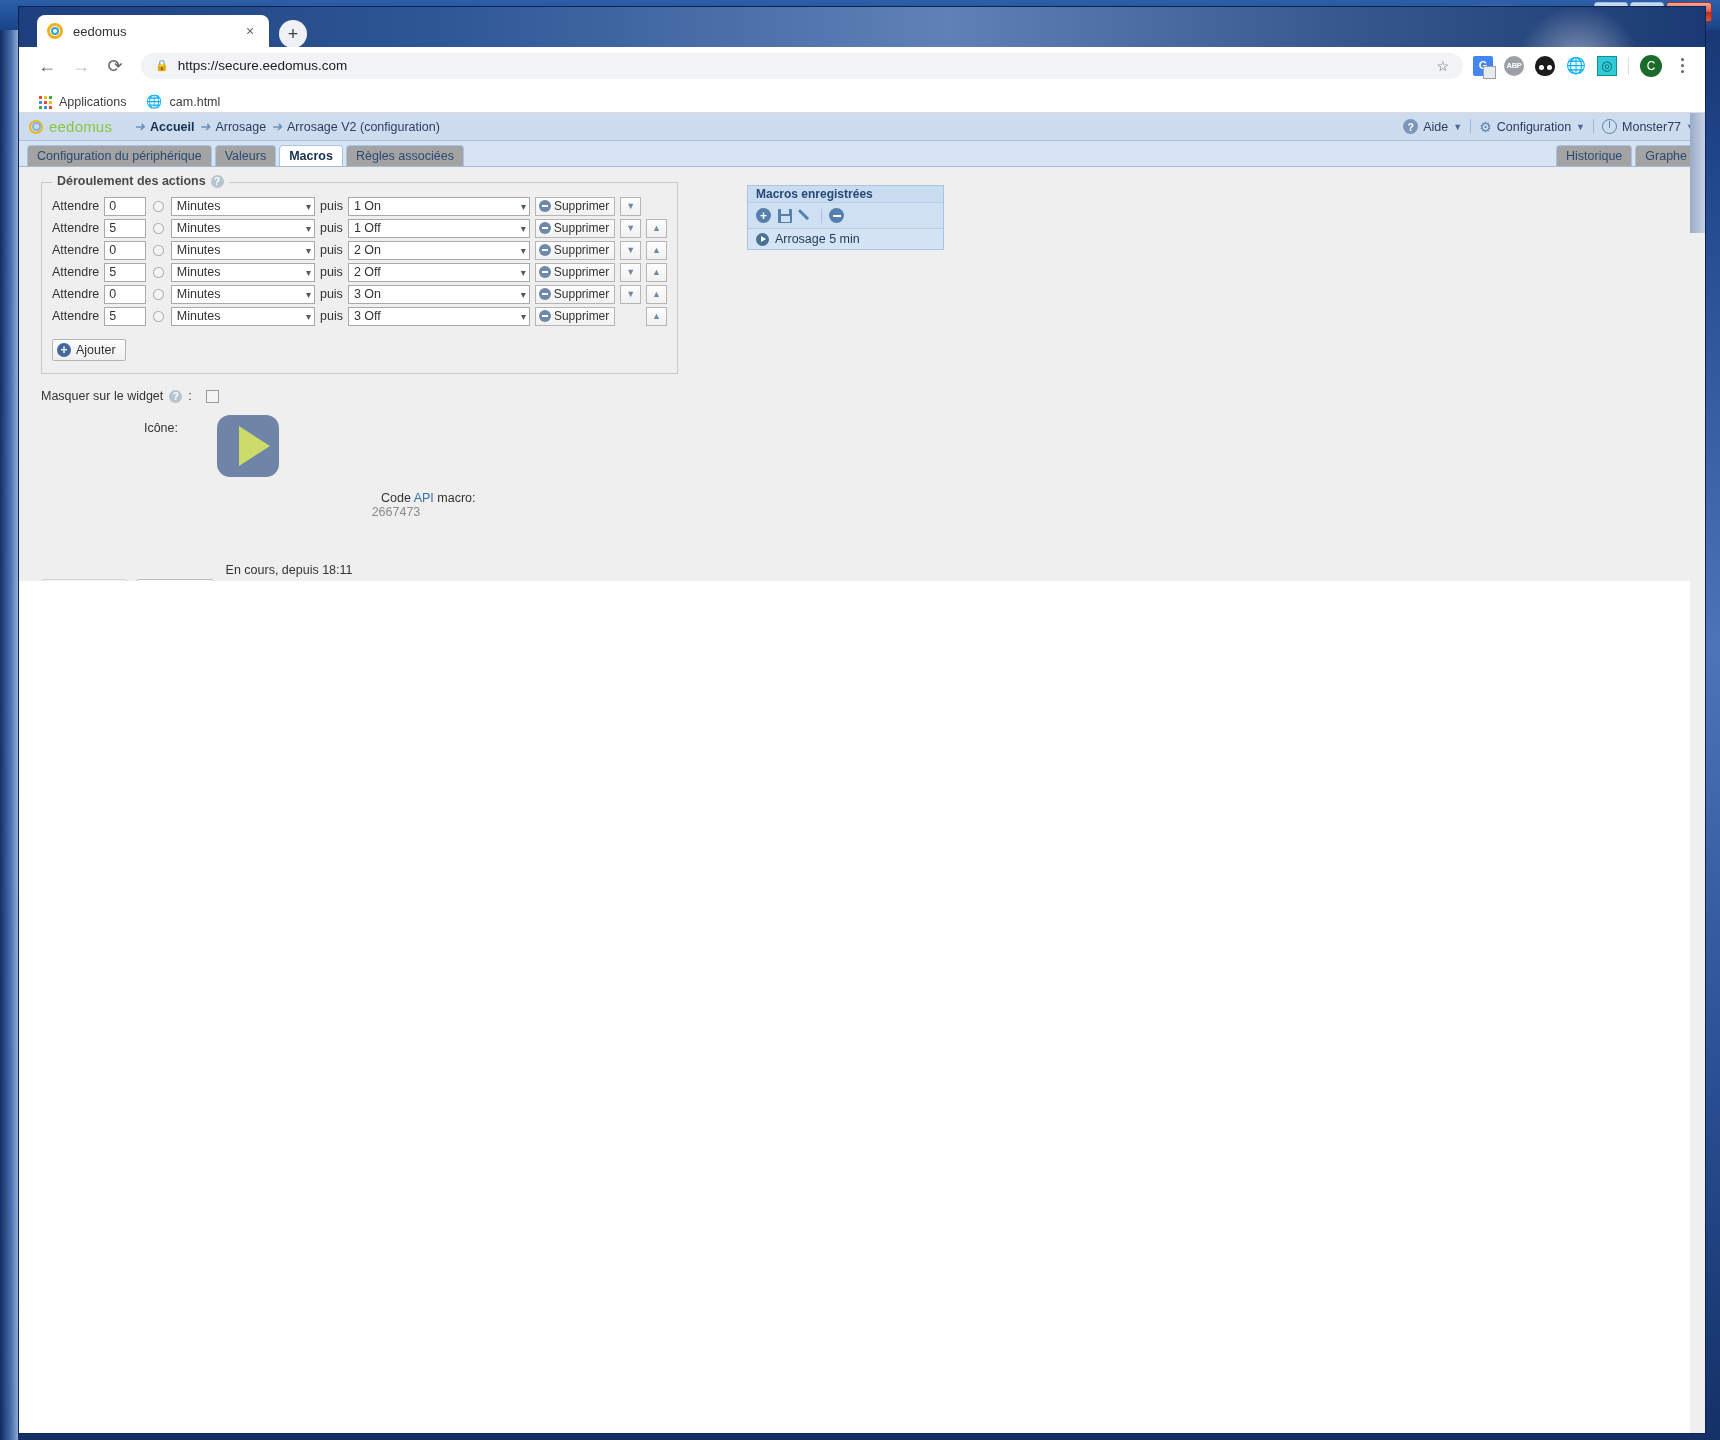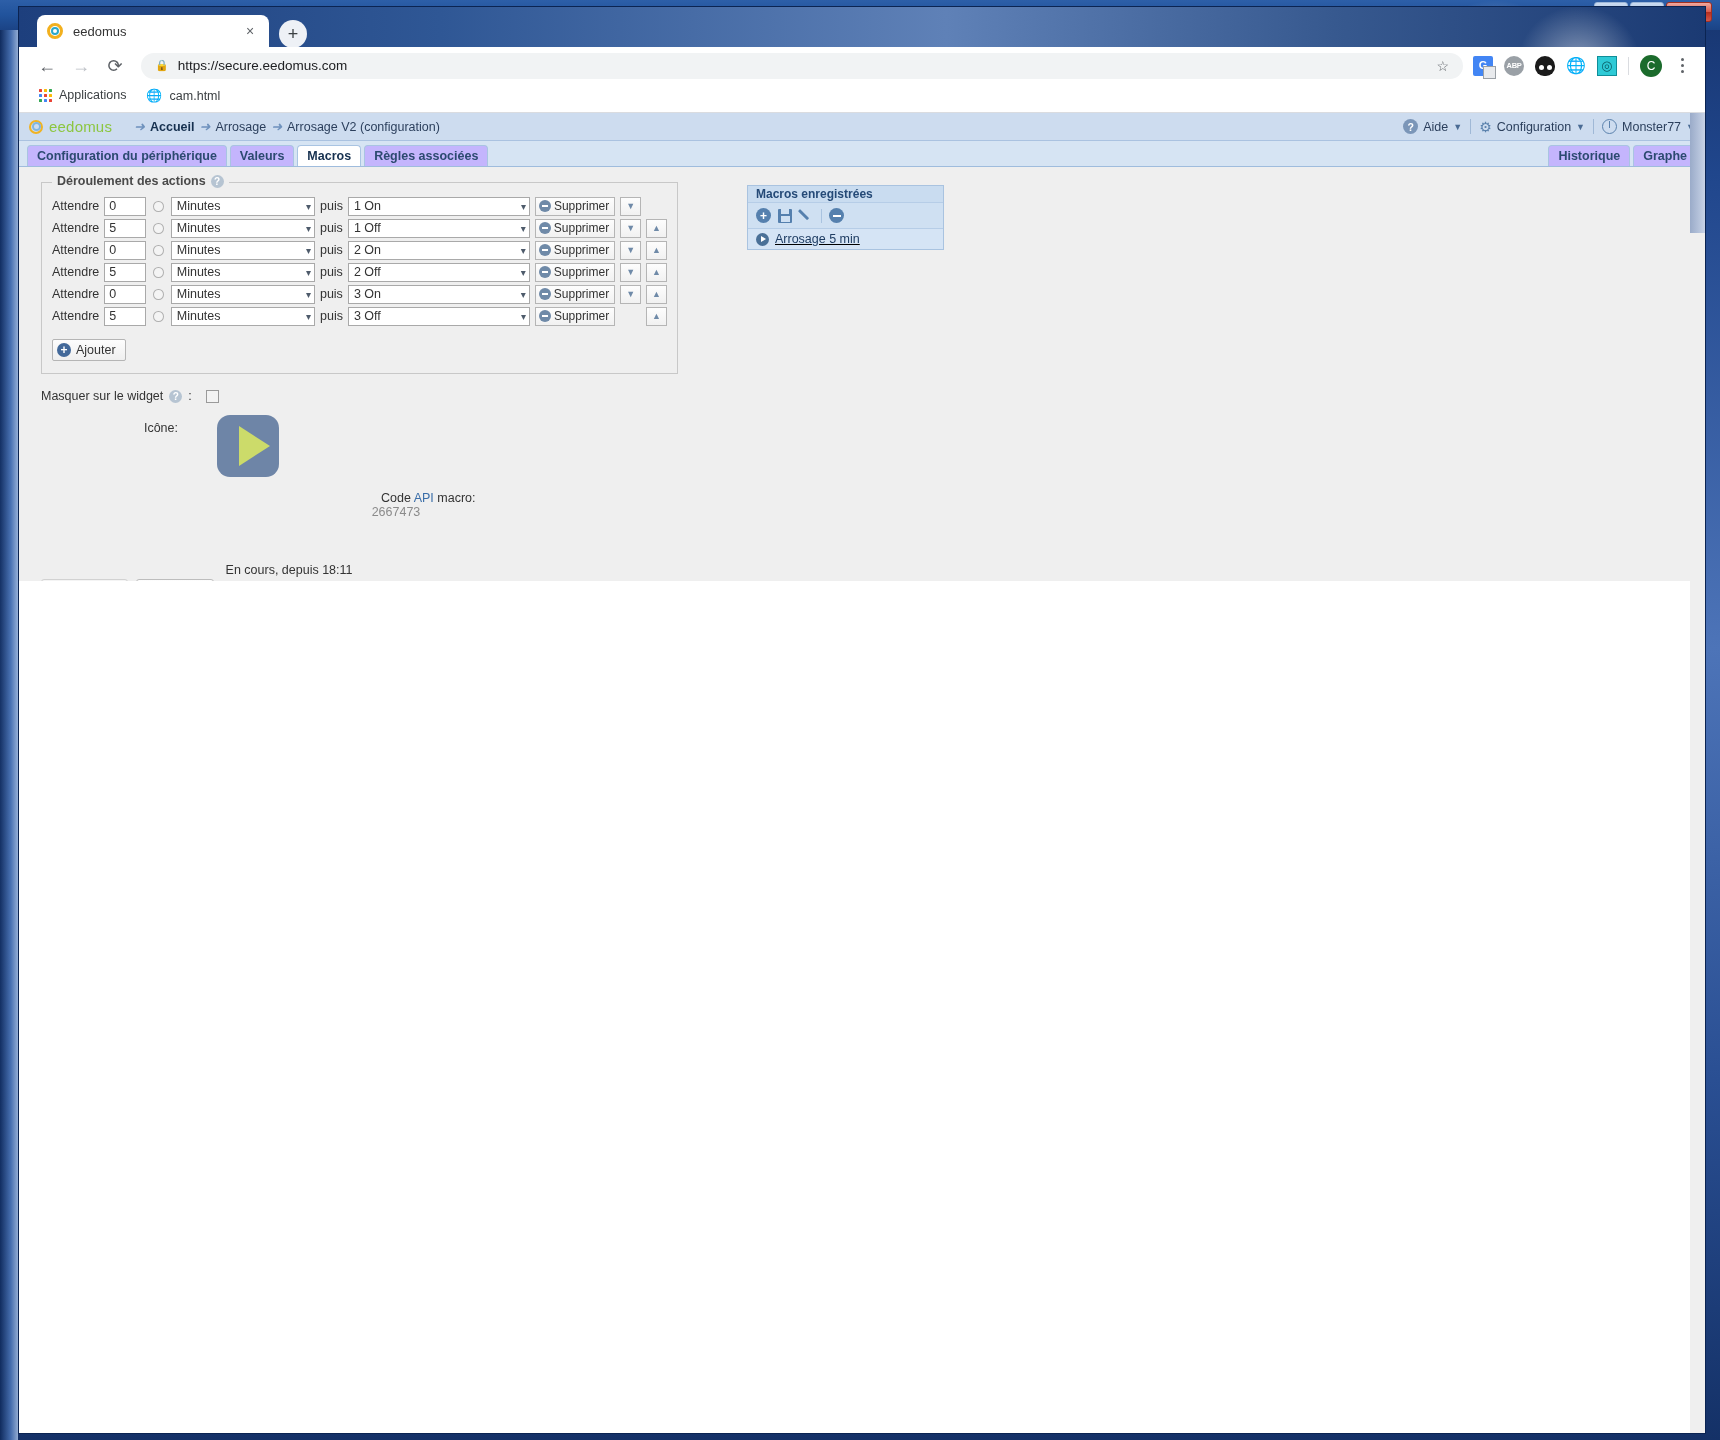--- a/index.html
+++ b/index.html
@@ -124,21 +124,21 @@
   .ext-ee { background:#2ecad6; border:1px solid #0f8e99; color:#0b5d66; font-size:13px; }
   .ext-sep { width:1px; height:18px; background:#dadce0; }
   .avatar {
     width:22px; height:22px; border-radius:50%; background:#1b6b2c; color:#fff;
     display:flex; align-items:center; justify-content:center; font-size:12px;
   }
   .kebab { width:18px; display:flex; flex-direction:column; align-items:center; gap:3px; }
   .kebab i{ width:3px;height:3px;border-radius:50%;background:#5f6368; display:block;}
 
   .bookmarks {
-    height:28px; background:#fff; display:flex; align-items:flex-start; gap:8px;
+    height:28px; background:#fff; display:flex; align-items:flex-end; gap:8px;
     padding:0 14px; border-bottom:1px solid #dadce0;
     font-size:12.5px; color:#3c4043;
   }
   .bm { display:flex; align-items:center; gap:7px; padding:3px 6px; border-radius:4px; }
   .appsgrid { display:grid; grid-template-columns:repeat(3,3px); grid-template-rows:repeat(3,3px); gap:2px;}
   .appsgrid i{ width:3px;height:3px;display:block;border-radius:.5px;}
   .bm-globe { color:#3c4043; font-size:13px; }
 
   
   #page { position:relative; height:1362px; background:#ffffff; overflow:hidden; }
@@ -168,23 +168,22 @@
   .power-ico::after{content:"";position:absolute;left:50%;top:1px;margin-left:-0.75px;width:1.5px;height:7px;background:#5b82ad;}
   .caret { font-size:9px; color:#4a6b94; }
 
   .ee-tabs {
     height:26px; background:#d6e4f3; border-bottom:1px solid #9fbcdd;
     display:flex; align-items:flex-end; padding:0 8px; gap:3px;
   }
   .ee-tab {
     height:21px; padding:0 9px; display:flex; align-items:center;
     font-size:12.5px; color:#2c4a70;
-    background:#c4b5fd; border:1px solid #a9c4e2; border-bottom:none;
+    background:#a3a3a3; border:1px solid #a9c4e2; border-bottom:none;
     border-radius:4px 4px 0 0;
-    font-weight:bold;
   }
   .ee-tab.active { background:#ffffff; color:#16304f; font-weight:bold; }
   .ee-tabs-right { margin-left:auto; display:flex; align-items:flex-end; gap:3px; }
 
   .ee-body { background:#efefef; height:440px; position:relative; }
 
   
   .fieldset {
     position:absolute; left:22px; top:15px; width:637px;
     border:1px solid #c8c8c8; background:#efefef;
@@ -265,21 +264,21 @@
   .t-save { width:14px;height:14px;background:#5580ae;position:relative;border-radius:1px;}
   .t-save::before{content:"";position:absolute;left:3px;top:0;width:8px;height:5px;background:#cfe0f2;}
   .t-save::after{content:"";position:absolute;left:2.5px;bottom:1px;width:9px;height:6px;background:#cfe0f2;}
   .t-pencil { width:15px;height:15px;position:relative;}
   .t-pencil::before{content:"";position:absolute;left:1px;top:1px;width:13px;height:3px;background:#5580ae;
      transform:rotate(45deg); transform-origin:left top; border-radius:1px;}
   .t-sep { width:1px;height:14px;background:#a9c3e0;}
   .t-minus { width:15px;height:15px;border-radius:50%;background:#5580ae;color:#fff;
              display:flex;align-items:center;justify-content:center;}
   .t-minus i{display:block;width:8px;height:2px;background:#fff;}
-  .panel-list { background:#dfeaf7;text-decoration:underline; }
+  .panel-list { background:#dfeaf7; }
   .macro-item {
     height:20px; display:flex; align-items:center; gap:6px; padding:0 8px;
     font-size:12.5px; color:#1f3d63; background:#d5e4f5;
   }
   .play-sm {
     width:13px;height:13px;border-radius:50%;background:#4a7097;
     display:flex;align-items:center;justify-content:center;
   }
   .play-sm i{display:block;width:0;height:0;border-left:5px solid #fff;
              border-top:3.5px solid transparent;border-bottom:3.5px solid transparent;margin-left:2px;}

